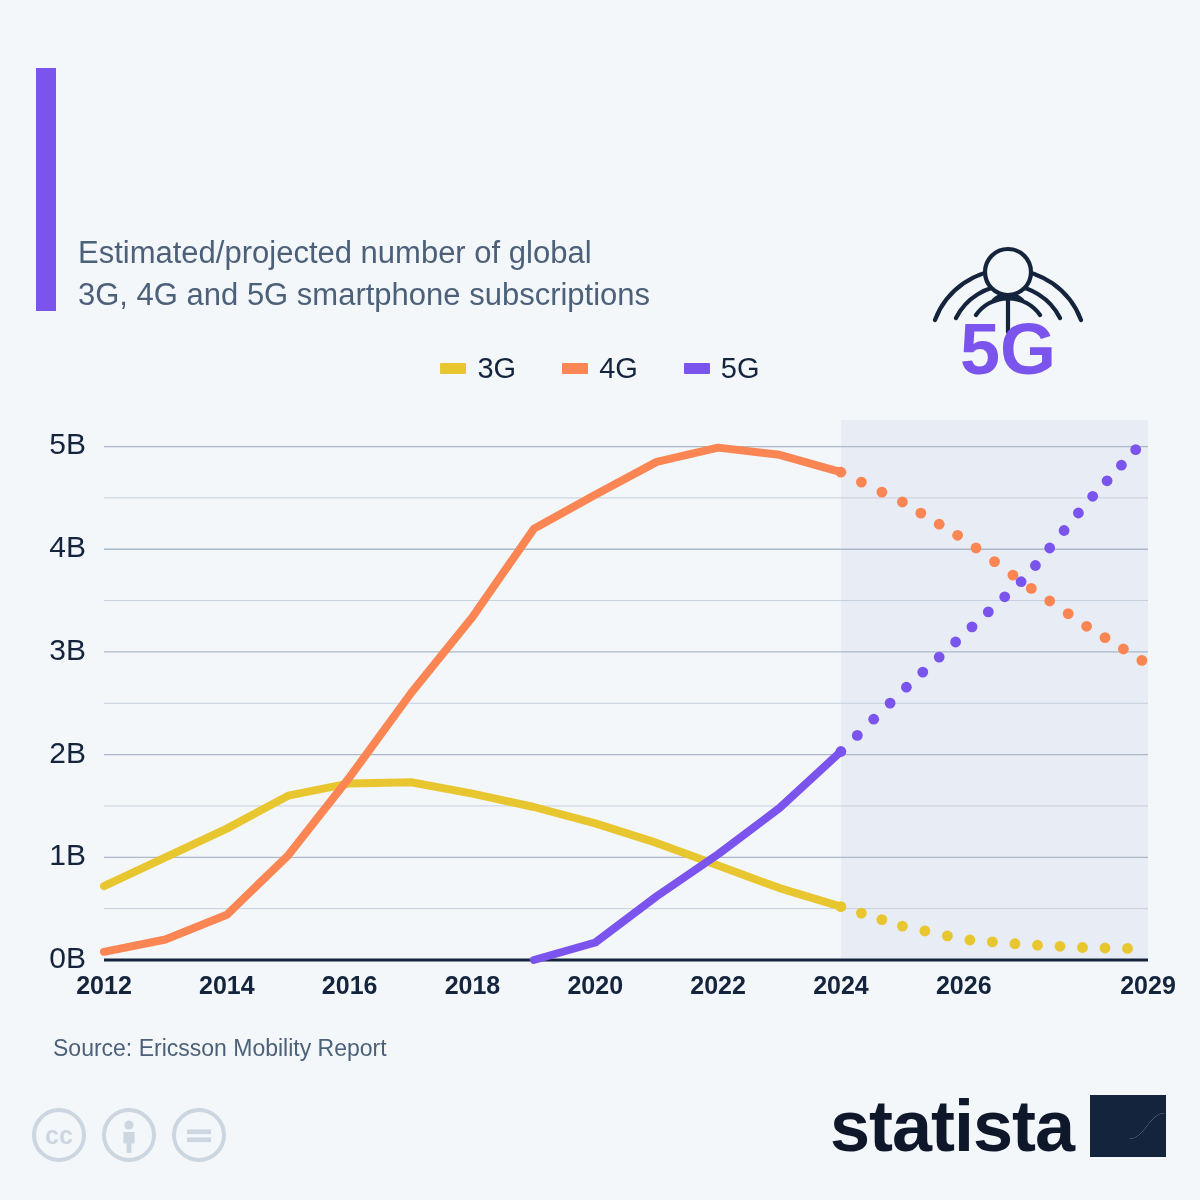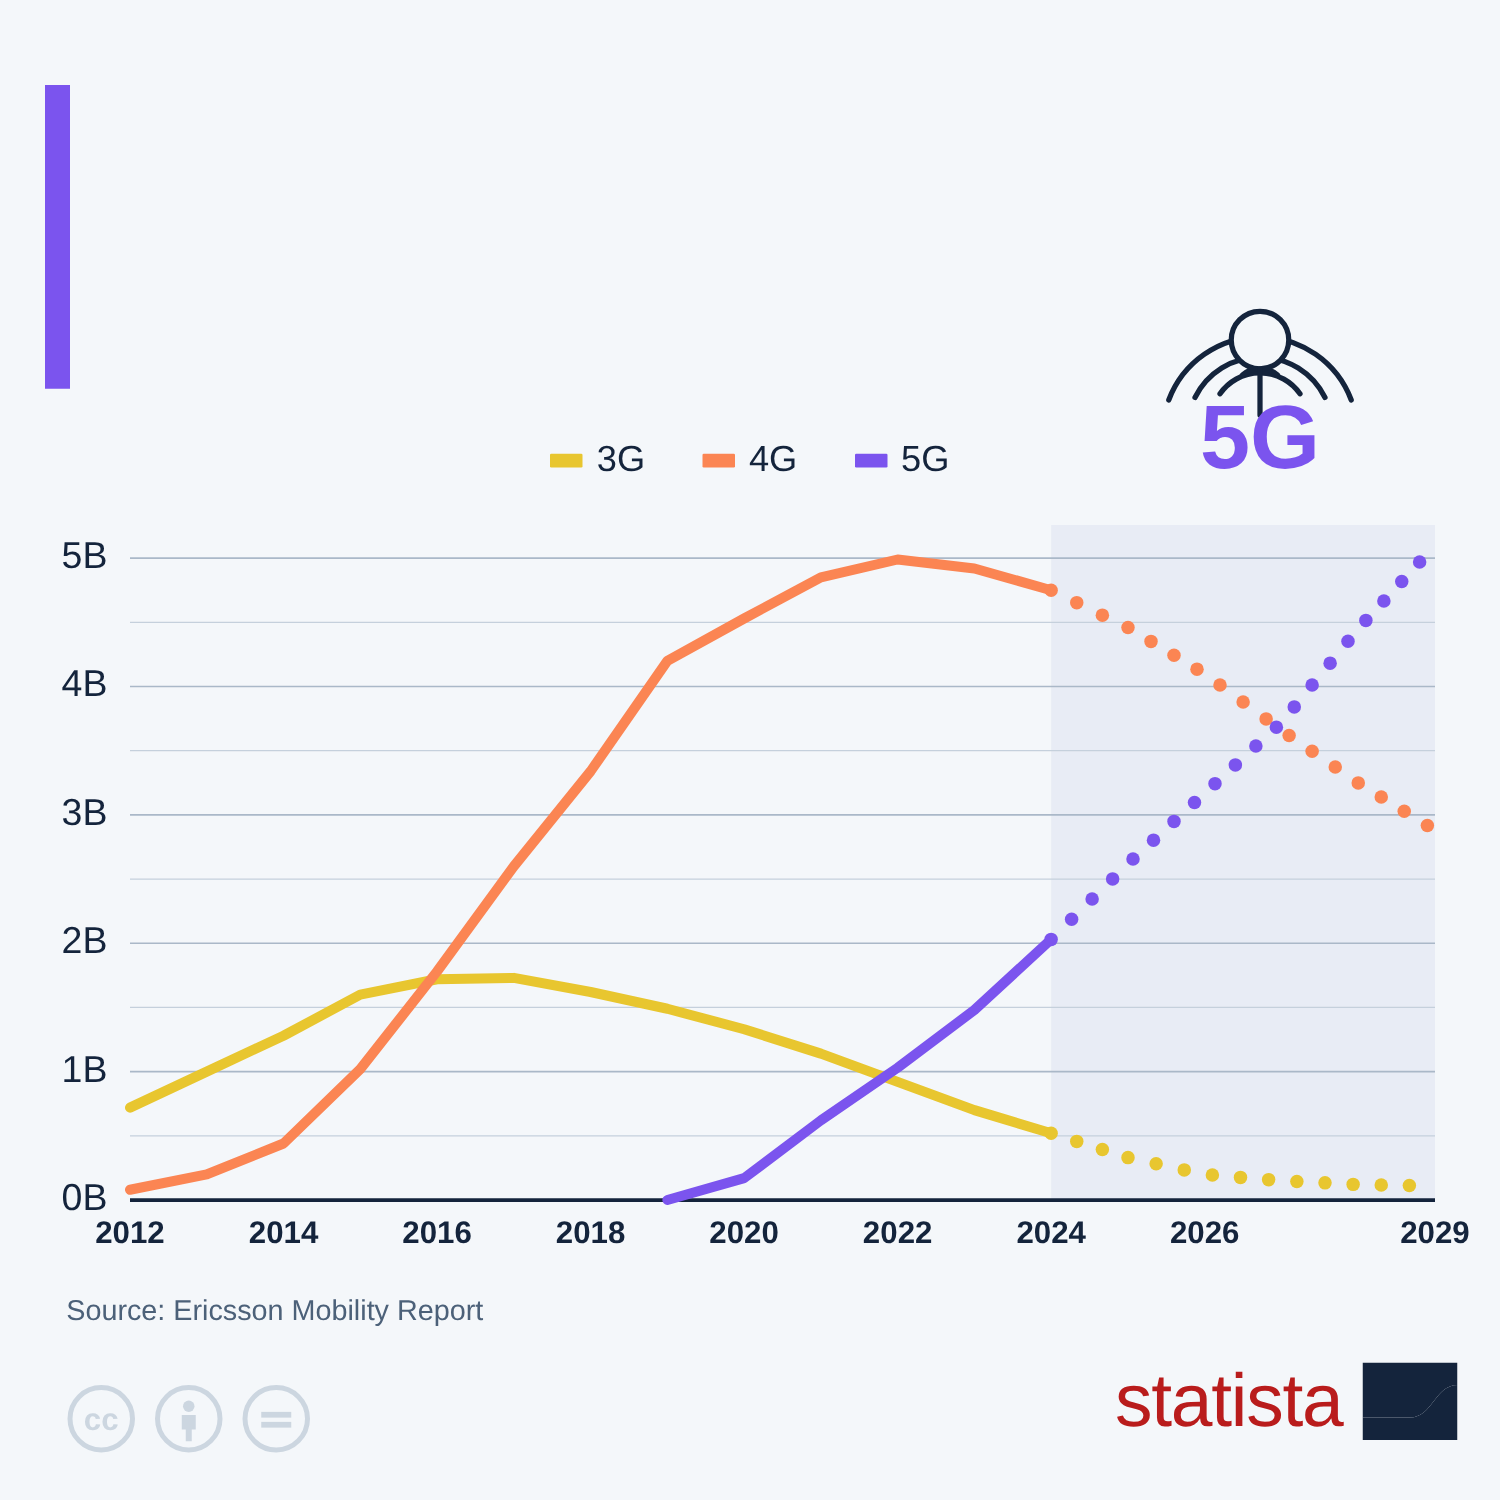--- a/index.html
+++ b/index.html
@@ -123,49 +123,51 @@
   .source {
     position: absolute;
     left: 53px;
     top: 1035px;
     font-size: 23px;
     color: #4c6179;
     font-family: "Liberation Sans", sans-serif;
   }
   .cc-icons {
     position: absolute;
-    left: 52px;
+    left: 30px;
     top: 1106px;
     display: flex;
     gap: 12px;
     align-items: center;
   }
   .statista-logo {
     position: absolute;
     right: 34px;
     top: 1090px;
     display: flex;
     align-items: center;
     gap: 16px;
   }
   .statista-word {
-    font-size: 60px;
-    font-weight: 400;
-    color: #b91c1c;
+    font-size: 72px;
+    font-weight: 700;
+    color: #0f172a;
     letter-spacing: -1px;
     line-height: 1;
     font-family: "Liberation Sans", sans-serif;
   }
 </style>
 </head>
 <body>
 
 <div class="infographic">
 
   <div class="accent-bar"></div>
+  <div class="subtitle">Estimated/projected number of global
+3G, 4G and 5G smartphone subscriptions</div>
 
   <div class="antenna-badge">
     <svg width="200" height="210" viewBox="0 0 200 210">
       <g fill="none" stroke="#14243c" stroke-width="4.2" stroke-linecap="round">
         <path d="M 27 148 A 78 78 0 0 1 173 148"></path>
         <path d="M 48 146 A 58 58 0 0 1 152 146"></path>
         <path d="M 68 143 A 39 39 0 0 1 132 143"></path>
         <path d="M 86 128 A 21 21 0 0 1 114 128"></path>
       </g>
       <circle cx="100" cy="100" r="23" fill="#f4f7fa" stroke="#14243c" stroke-width="4.2"></circle>

